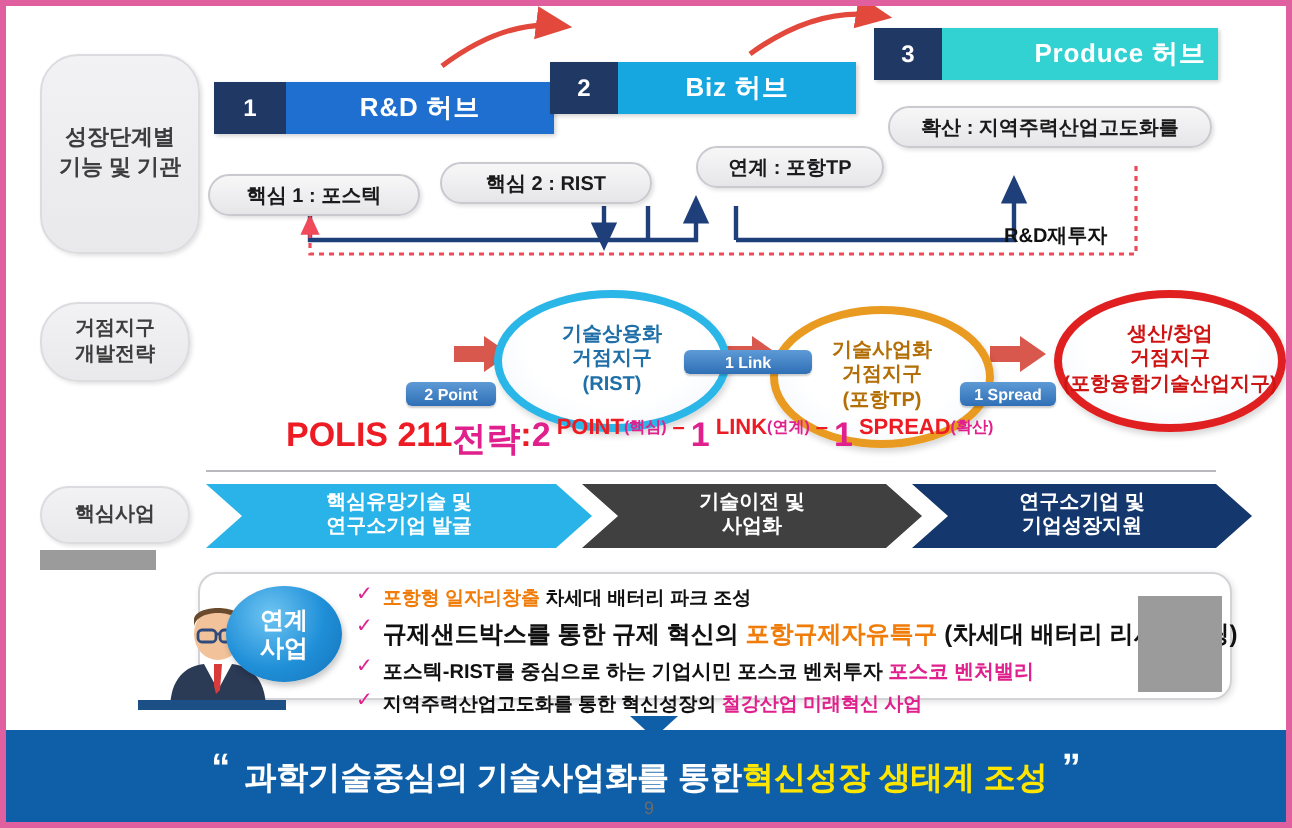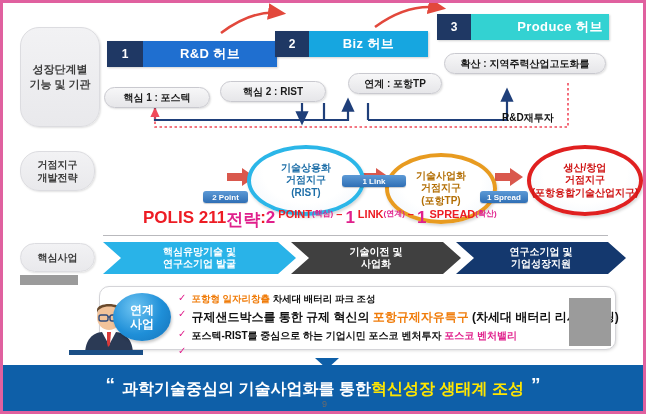--- a/index.html
+++ b/index.html
@@ -267,20 +267,23 @@
       </span>
     </div>
     <div class="bullet">
       <span class="check" style="font-size:10px;">✓</span>
       <span class="btxt" style="font-size:10px;">
         <span>포스텍-RIST를 중심으로 하는 기업시민 포스코 벤처투자 </span><span class="hl2">포스코 벤처밸리</span>
       </span>
     </div>
     <div class="bullet">
       <span class="check" style="font-size:10px;">✓</span>
+      <span class="btxt" style="font-size:9.5px;">
+        <span>지역주력산업고도화를 통한 혁신성장의 </span><span class="hl2">철강산업 미래혁신 사업</span>
+      </span>
     </div>
   </div>
 
   <div class="shadowtab" style="left:17px;top:272px;width:58px;height:10px;"></div>
   <div class="shadowtab" style="left:566px;top:295px;width:42px;height:48px;"></div>
 
   <div class="banner" style="left:0px;top:362px;width:640px;height:48px;">
     <span class="q" style="margin-right:7px;align-self:flex-start;margin-top:9px;">“</span>
     <span class="qt" style="font-size:16px;">과학기술중심의 기술사업화를 통한 </span>
     <span class="qt ylw" style="font-size:16px;">혁신성장 생태계 조성</span>

